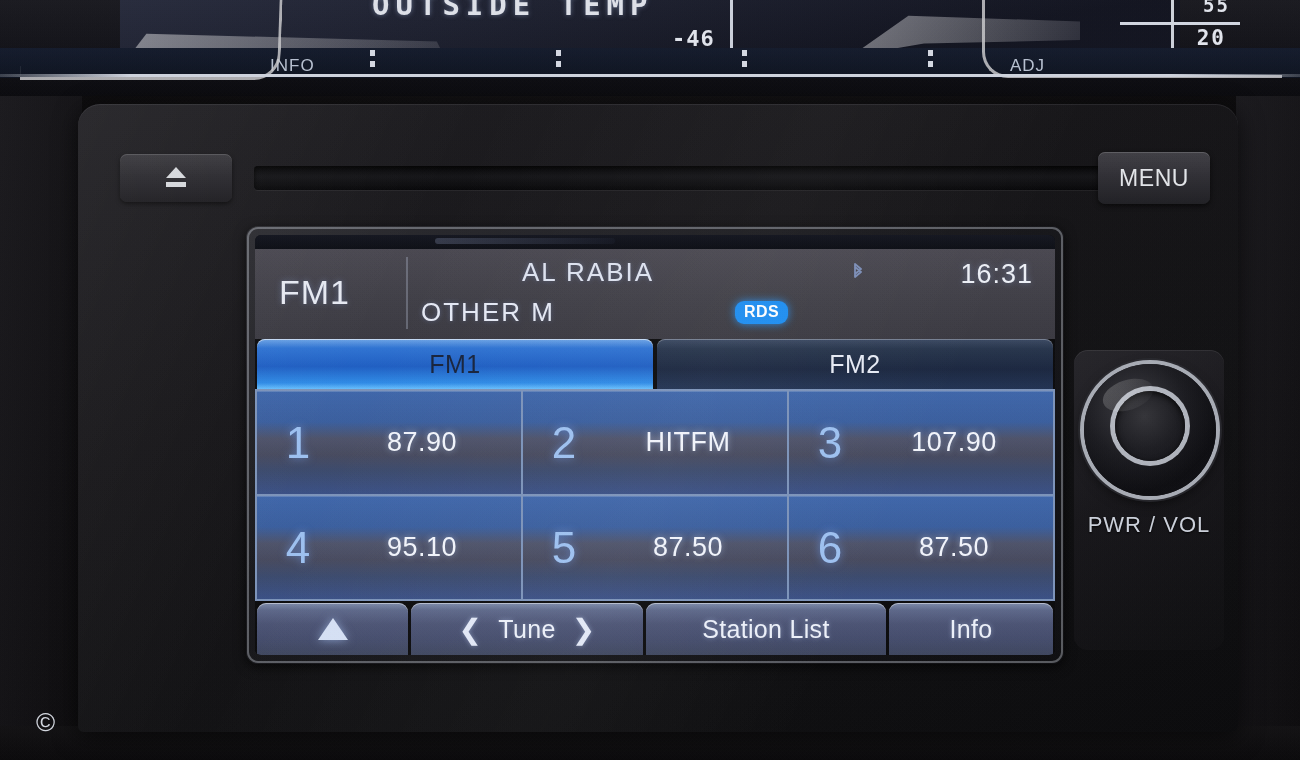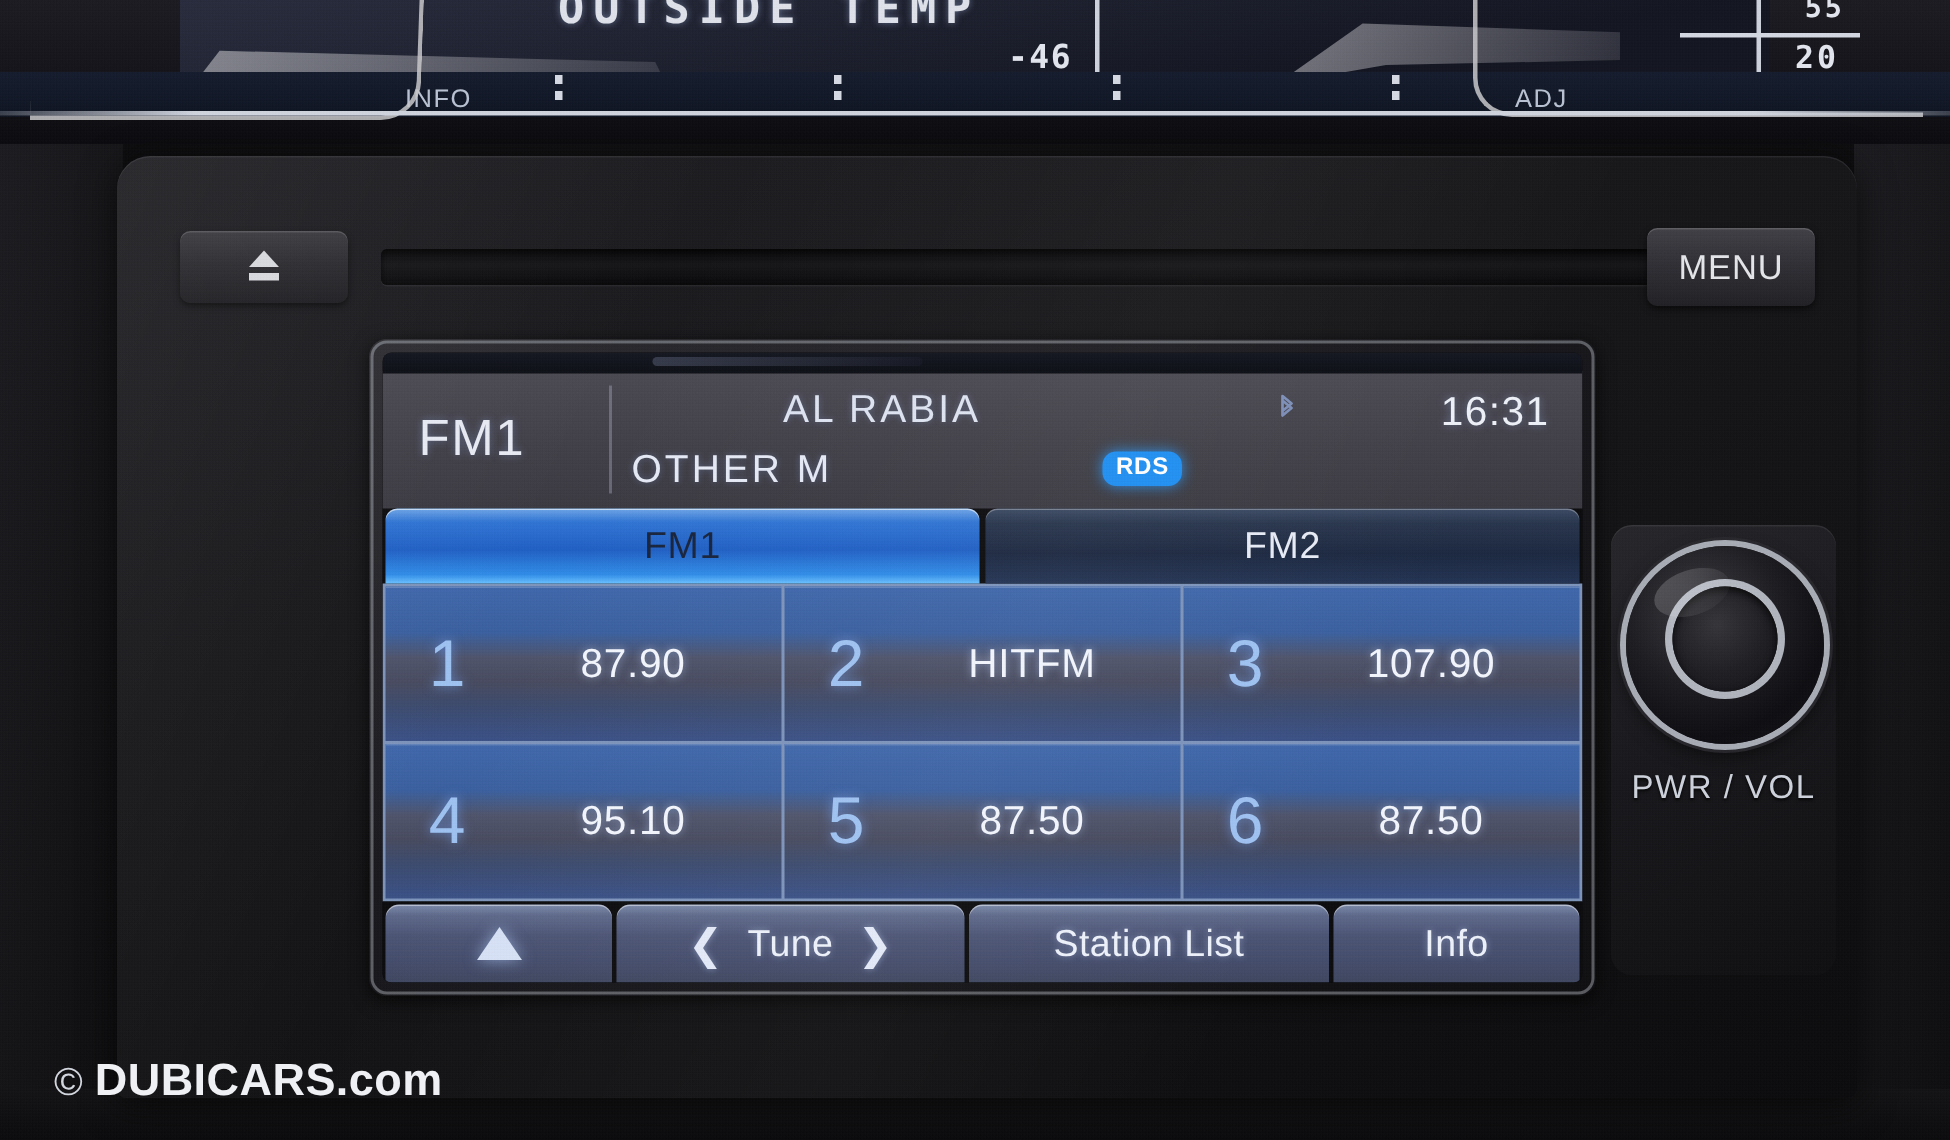--- a/index.html
+++ b/index.html
@@ -536,17 +536,16 @@
         <div id="knob-hl"></div>
       </div>
       <div id="knob-label">PWR / VOL</div>
     </div>
 
     <div id="headunit-gloss"></div>
   </div>
 
   <div id="watermark">
     <span id="wm-c">©</span>
-    <span id="wm-text">DUBICARS.com</span>
   </div>
 
   <div id="grain"></div>
 </div>
 
 </body></html>

